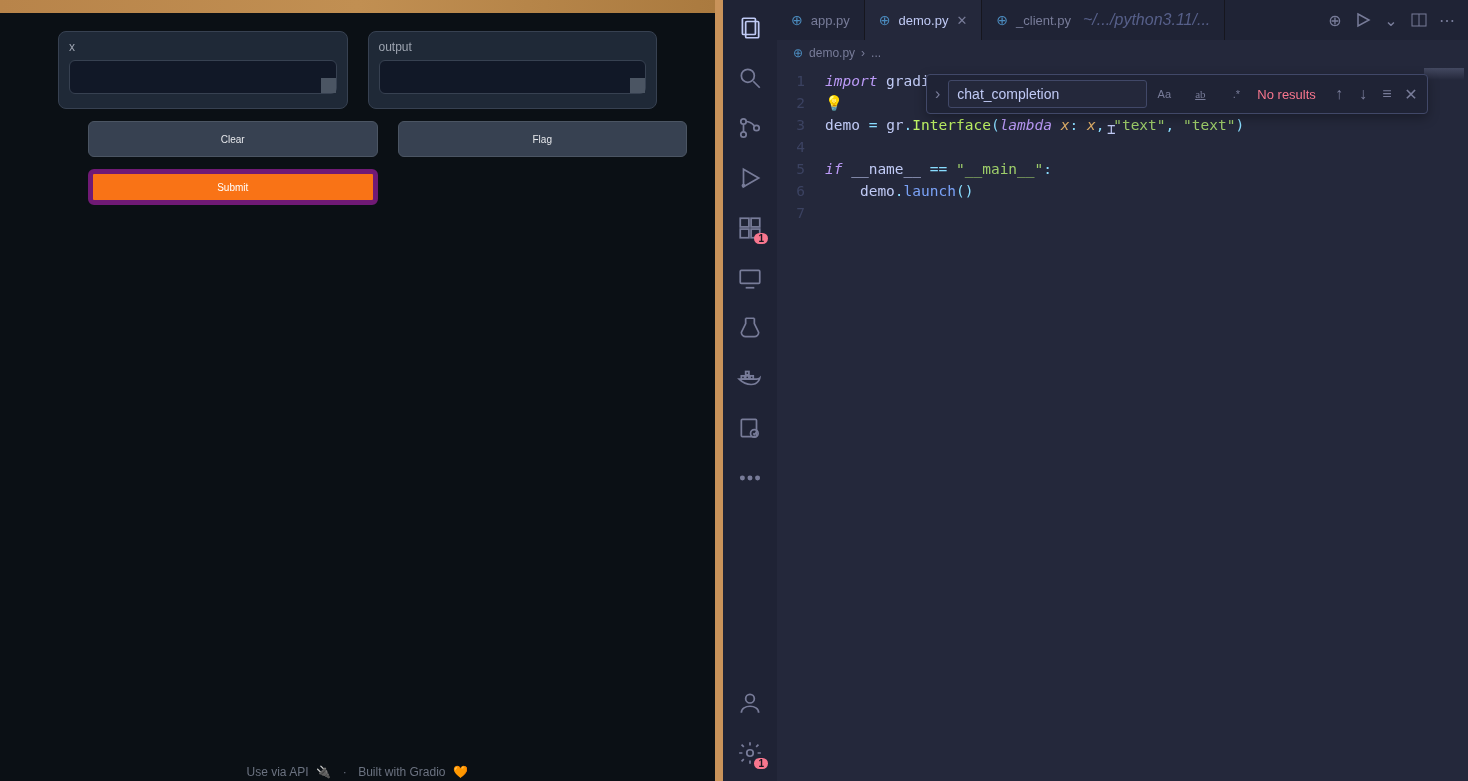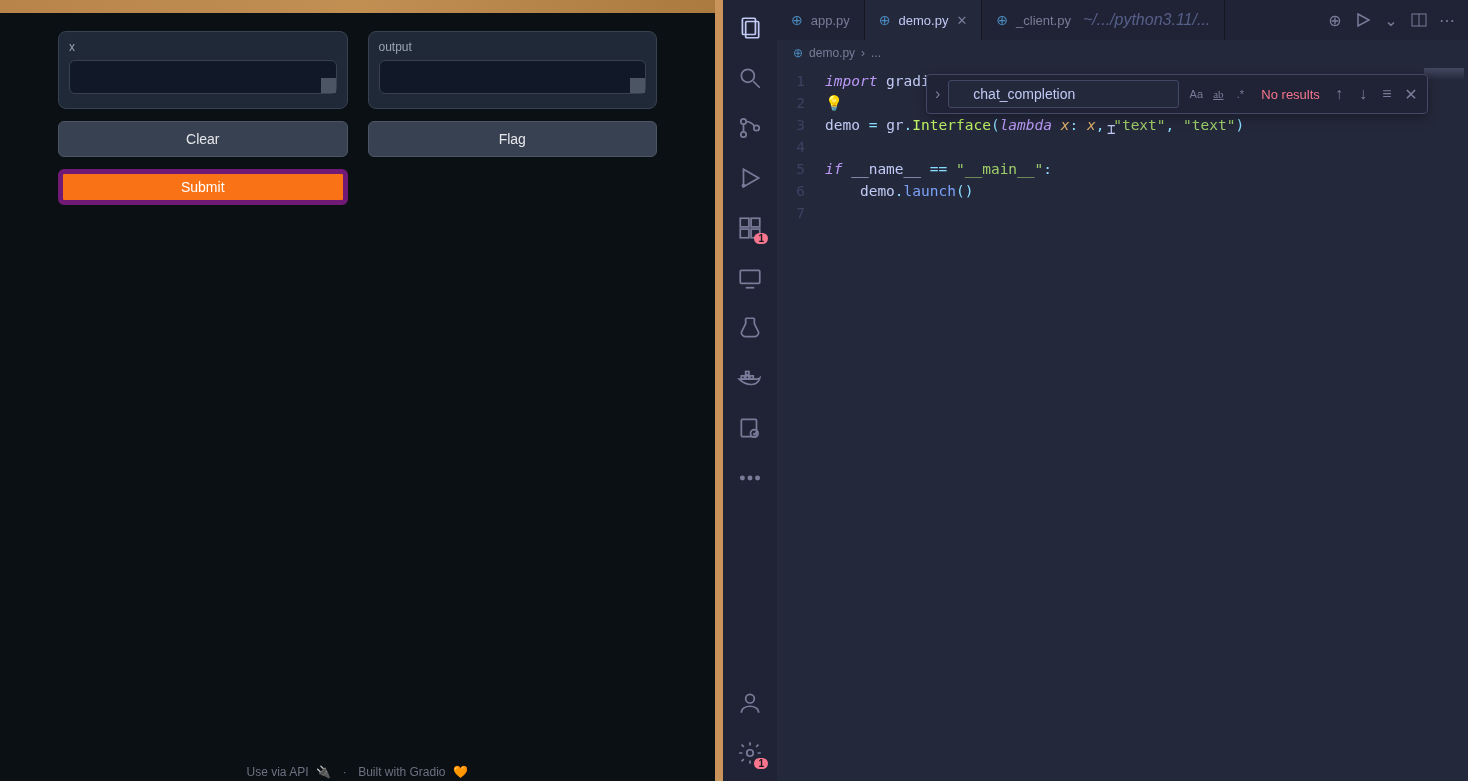--- a/index.html
+++ b/index.html
@@ -9,21 +9,21 @@
   
   .left-pane { width: 715px; height: 781px; background: #0b1015; position: relative; display: flex; flex-direction: column; }
   .browser-top-bar { height: 13px; background: linear-gradient(90deg, #b8844a 0%, #c18f52 50%, #aa7a3f 100%); }
   .gradio-body { flex: 1; padding: 18px 58px 0 58px; display: flex; flex-direction: column; gap: 10px; }
   .gradio-row { display: flex; gap: 20px; }
   .gradio-col { flex: 1; display: flex; flex-direction: column; gap: 12px; }
   .io-block { background: #1f2937; border: 1px solid #374151; border-radius: 8px; padding: 8px 10px 10px 10px; }
   .io-label { color: #9ca3af; font-size: 12px; font-weight: 400; margin-bottom: 6px; display: block; }
   .io-textarea { width: 100%; height: 34px; background: #111827; border: 1px solid #374151; border-radius: 6px; resize: vertical; color: #e5e7eb; padding: 4px; }
   .io-textarea::-webkit-resizer { background: #4b5563; }
-  .btn { width: 100%; height: 36px; border-radius: 6px; border: 1px solid #4b5563; background: #374151; color: #e5e7eb; font-size: 14px; cursor: pointer; }
+  .btn { width: 100%; height: 36px; border-radius: 6px; border: 1px solid #4b5563; background: #374151; color: #e5e7eb; font-size: 10px; cursor: pointer; margin-left: 30px; }
   .btn-submit { background: #f97316; border: 5px solid #701a75; color: #fff; height: 36px; font-weight: 500; }
   .gradio-footer { position: absolute; bottom: 0; left: 0; right: 0; text-align: center; color: #6b7280; font-size: 12px; padding: 2px 0; }
   .gradio-footer span { margin: 0 4px; }
 
   .divider { width: 8px; height: 781px; background: #c9935a; }
 
   
   .right-pane { flex: 1; height: 781px; background: #24283b; display: flex; }
   .activity-bar { width: 54px; background: #1f2335; display: flex; flex-direction: column; align-items: center; padding-top: 14px; gap: 22px; }
   .ab-icon { width: 28px; height: 28px; color: #787c99; display: flex; align-items: center; justify-content: center; position: relative; cursor: pointer; }
@@ -40,22 +40,22 @@
   .tab-close { color: #787c99; }
   .tab-path { color: #565f89; font-size: 16px; font-style: italic; margin-left: 4px; }
   .tab-actions { margin-left: auto; display: flex; align-items: center; gap: 10px; padding: 0 12px; color: #787c99; }
   .tab-actions .ico { cursor: pointer; width: 18px; height: 18px; display: inline-flex; align-items: center; justify-content: center; }
 
   .breadcrumb { height: 26px; display: flex; align-items: center; padding-left: 16px; color: #787c99; font-size: 12px; gap: 6px; }
   .bc-icon { color: #4b8bbe; }
 
   .find-bar { position: absolute; top: 74px; right: 40px; width: 502px; height: 40px; background: #1f2335; border: 1px solid #414868; border-radius: 4px; display: flex; align-items: center; padding: 0 6px; gap: 6px; z-index: 10; box-shadow: 0 4px 12px rgba(0,0,0,0.3); }
   .find-toggle { color: #787c99; cursor: pointer; padding: 2px; }
-  .find-input { flex: 0 0 190px; height: 28px; background: #24283b; border: 1px solid #414868; border-radius: 3px; color: #c0caf5; font-size: 14px; padding: 0 24px; }
-  .find-opts { display: flex; gap: 0; }
+  .find-input { flex: 0 0 190px; height: 28px; background: #24283b; border: 1px solid #414868; border-radius: 3px; color: #c0caf5; font-size: 14px; padding: 0 8px; }
+  .find-opts { display: flex; gap: 14px; }
   .find-opt { width: 22px; height: 22px; color: #787c99; font-size: 11px; display: flex; align-items: center; justify-content: center; cursor: pointer; border-radius: 3px; }
   .find-results { color: #f7768e; font-size: 13px; margin-left: 4px; }
   .find-nav { display: flex; gap: 4px; margin-left: auto; }
   .find-nav-btn { color: #787c99; cursor: pointer; width: 20px; height: 20px; display: flex; align-items: center; justify-content: center; }
 
   .minimap { position: absolute; top: 68px; right: 4px; width: 40px; height: 12px; background: linear-gradient(180deg, rgba(192,202,245,0.2) 0%, transparent 100%); }
 
   .code-area { flex: 1; display: flex; font-family: 'SF Mono', Monaco, Consolas, monospace; font-size: 14.5px; line-height: 22px; padding-top: 4px; }
   .gutter { width: 48px; text-align: right; color: #3b4261; padding-right: 16px; user-select: none; }
   .gutter .ln { height: 22px; padding-right: 4px; }

